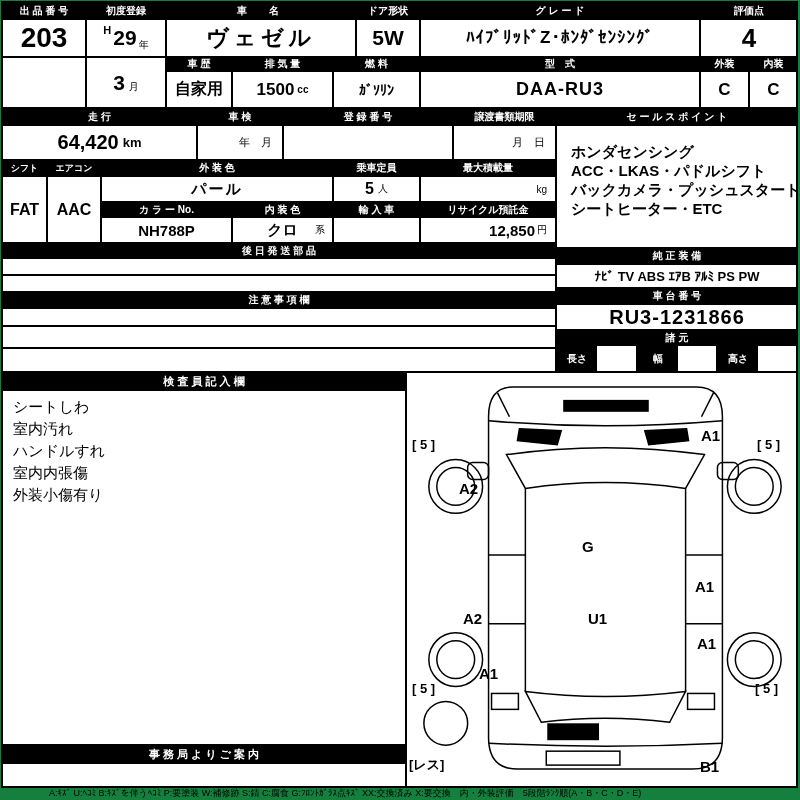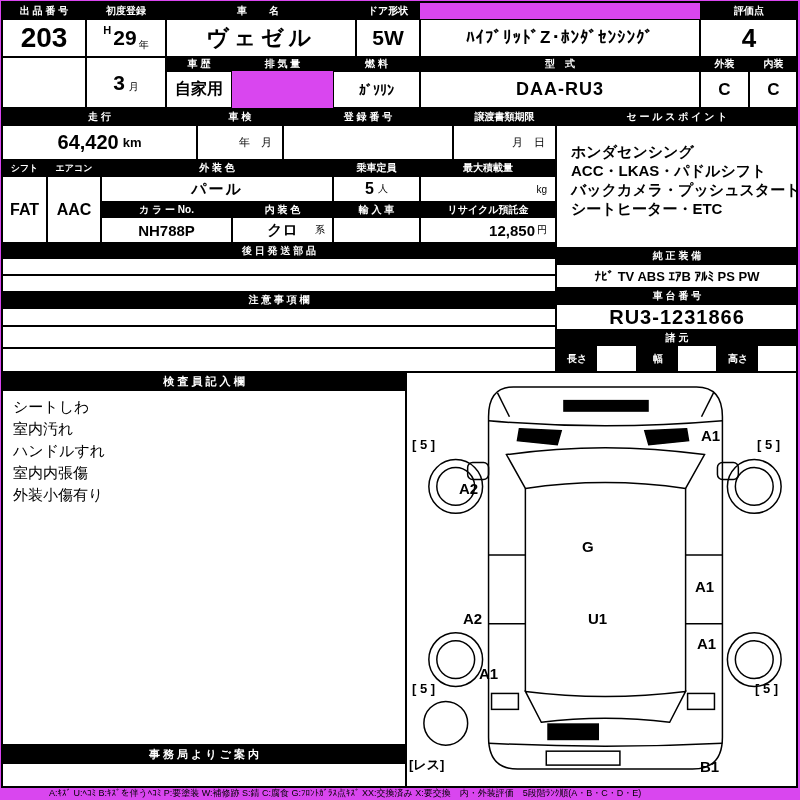--- a/index.html
+++ b/index.html
@@ -1,18 +1,18 @@
 <!DOCTYPE html>
 <html><head>
 <meta charset="utf-8">
 <style>
   * { margin:0; padding:0; box-sizing:border-box; }
   html,body { width:800px; height:800px; background:#fff; color:#000;
     font-family:"Liberation Sans","DejaVu Sans",sans-serif; }
-  .sheet { position:relative; width:800px; height:800px; background:#d946ef; overflow:hidden; }
+  .sheet { position:relative; width:800px; height:800px; background:#15803d; overflow:hidden; }
   .frame { position:absolute; left:1px; top:1px; width:797px; height:787px; border:2px solid #000; pointer-events:none; }
   .cell { position:absolute; border:1px solid #000; background:#fff; display:flex;
           align-items:center; justify-content:center; overflow:hidden; white-space:nowrap; }
   .hdr  { position:absolute; border:1px solid #000; background:#000; color:#fff; display:flex;
           align-items:center; justify-content:center; overflow:hidden; white-space:nowrap;
           font-size:10px; font-weight:bold; }
   .sm { font-size:10px; font-weight:bold; }
   .spec-tag { width:40px; height:100%; background:#000; color:#fff; font-size:10px; font-weight:bold;
           display:flex; align-items:center; justify-content:center; flex:none; }
   .mark { position:absolute; font-weight:bold; font-size:15px; white-space:nowrap;margin-top:28px; }
@@ -41,29 +41,34 @@
     <span style="font-size:21px;font-weight:bold">3</span>
     <span style="font-size:10px;align-self:center;margin-top:8px">月</span>
   </div>
 
   <div class="hdr" style="left:166px;top:2px;width:190px;height:17px;letter-spacing:6px">車　名</div>
   <div class="cell" style="left:166px;top:19px;width:190px;height:38px;font-size:22px;font-weight:bold;letter-spacing:5px">ヴェゼル</div>
 
   <div class="hdr" style="left:356px;top:2px;width:64px;height:17px">ドア形状</div>
   <div class="cell" style="left:356px;top:19px;width:64px;height:38px;font-size:21px;font-weight:bold">5W</div>
 
+  <div class="hdr" style="left:420px;top:2px;width:280px;height:17px">グ レ ー ド</div>
   <div class="cell" style="left:420px;top:19px;width:280px;height:38px;font-size:17px;font-weight:bold;letter-spacing:1px">ﾊｲﾌﾞﾘｯﾄﾞZ･ﾎﾝﾀﾞｾﾝｼﾝｸﾞ</div>
 
   <div class="hdr" style="left:700px;top:2px;width:98px;height:17px">評価点</div>
   <div class="cell" style="left:700px;top:19px;width:98px;height:38px;font-size:26px;font-weight:bold">4</div>
 
   <div class="hdr" style="left:166px;top:57px;width:66px;height:14px">車 歴</div>
   <div class="cell" style="left:166px;top:71px;width:66px;height:37px;font-size:16px;font-weight:bold">自家用</div>
 
   <div class="hdr" style="left:232px;top:57px;width:101px;height:14px">排 気 量</div>
+  <div class="cell" style="left:232px;top:71px;width:101px;height:37px;gap:3px">
+    <span style="font-size:17px;font-weight:bold">1500</span>
+    <span class="sm">cc</span>
+  </div>
 
   <div class="hdr" style="left:333px;top:57px;width:87px;height:14px">燃 料</div>
   <div class="cell" style="left:333px;top:71px;width:87px;height:37px;font-size:14px;font-weight:bold">ｶﾞｿﾘﾝ</div>
 
   <div class="hdr" style="left:420px;top:57px;width:280px;height:14px">型　式</div>
   <div class="cell" style="left:420px;top:71px;width:280px;height:37px;font-size:18px;font-weight:bold;letter-spacing:1px">DAA-RU3</div>
 
   <div class="hdr" style="left:700px;top:57px;width:49px;height:14px">外装</div>
   <div class="hdr" style="left:749px;top:57px;width:49px;height:14px">内装</div>
   <div class="cell" style="left:700px;top:71px;width:49px;height:37px;font-size:17px;font-weight:bold">C</div>

